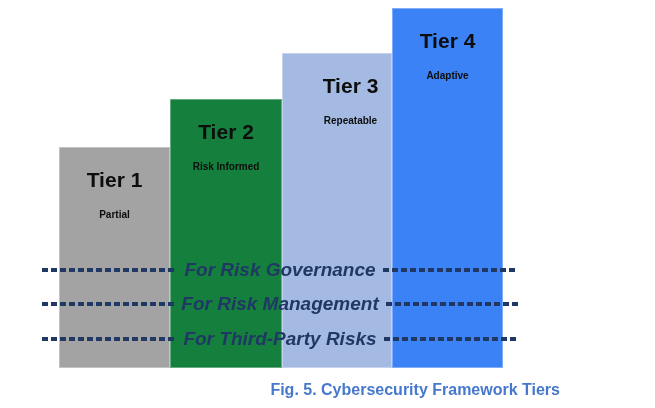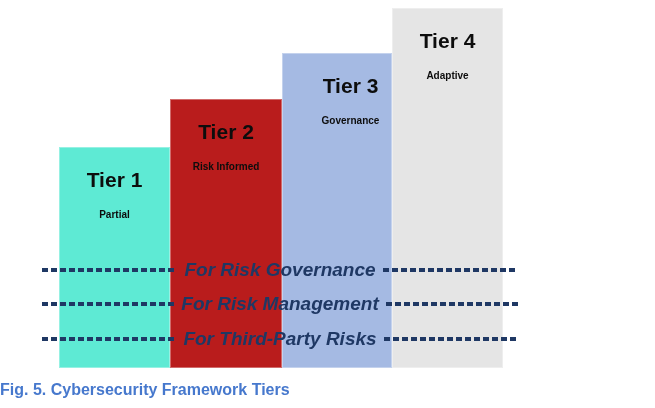--- a/index.html
+++ b/index.html
@@ -16,24 +16,24 @@
     overflow: hidden;
   }
   
   .bar {
     position: absolute;
     bottom: 40px; 
     box-shadow: inset 0 0 0 1px rgba(255,255,255,0.35);
     text-align: center;
     box-sizing: border-box;
   }
-  .bar-t1 { left: 59px;  width: 111px; height: 221px; background: #5eead4; }
-  .bar-t2 { left: 170px; width: 112px; height: 269px; background: #b91c1c; }
+  .bar-t1 { left: 59px;  width: 111px; height: 221px; background: #a3a3a3; }
+  .bar-t2 { left: 170px; width: 112px; height: 269px; background: #15803d; }
   .bar-t3 { left: 282px; width: 110px; height: 315px; background: #a5bae3; padding-left: 27px; }
-  .bar-t4 { left: 392px; width: 111px; height: 360px; background: #e5e5e5; }
+  .bar-t4 { left: 392px; width: 111px; height: 360px; background: #3b82f6; }
   .tier-title {
     margin-top: 20px;
     font-size: 21px;
     line-height: 26px;
     font-weight: bold;
     color: #0d0d0d;
   }
   .tier-sub {
     margin: 13px auto 0 auto;
     max-width: 82px;
@@ -67,21 +67,21 @@
     font-style: italic;
     font-weight: bold;
     color: #1f3864;
   }
   
   .caption {
     position: absolute;
     top: 379px;
     left: 0;
     width: 560px;
-    text-align: left;
+    text-align: right;
     font-size: 16px;
     line-height: 21px;
     font-weight: bold;
     color: #4678cd;
   }
 </style>
 </head>
 <body>
 
 <div class="stage">
@@ -91,21 +91,21 @@
     <div class="tier-sub">Partial</div>
   </div>
 
   <div class="bar bar-t2">
     <div class="tier-title">Tier 2</div>
     <div class="tier-sub">Risk Informed</div>
   </div>
 
   <div class="bar bar-t3">
     <div class="tier-title">Tier 3</div>
-    <div class="tier-sub">Governance</div>
+    <div class="tier-sub">Repeatable</div>
   </div>
 
   <div class="bar bar-t4">
     <div class="tier-title">Tier 4</div>
     <div class="tier-sub">Adaptive</div>
   </div>
 
   <div class="overlay-line overlay-line-1">
     <div class="dash-seg"></div>
     <div class="overlay-label">For Risk Governance</div>

